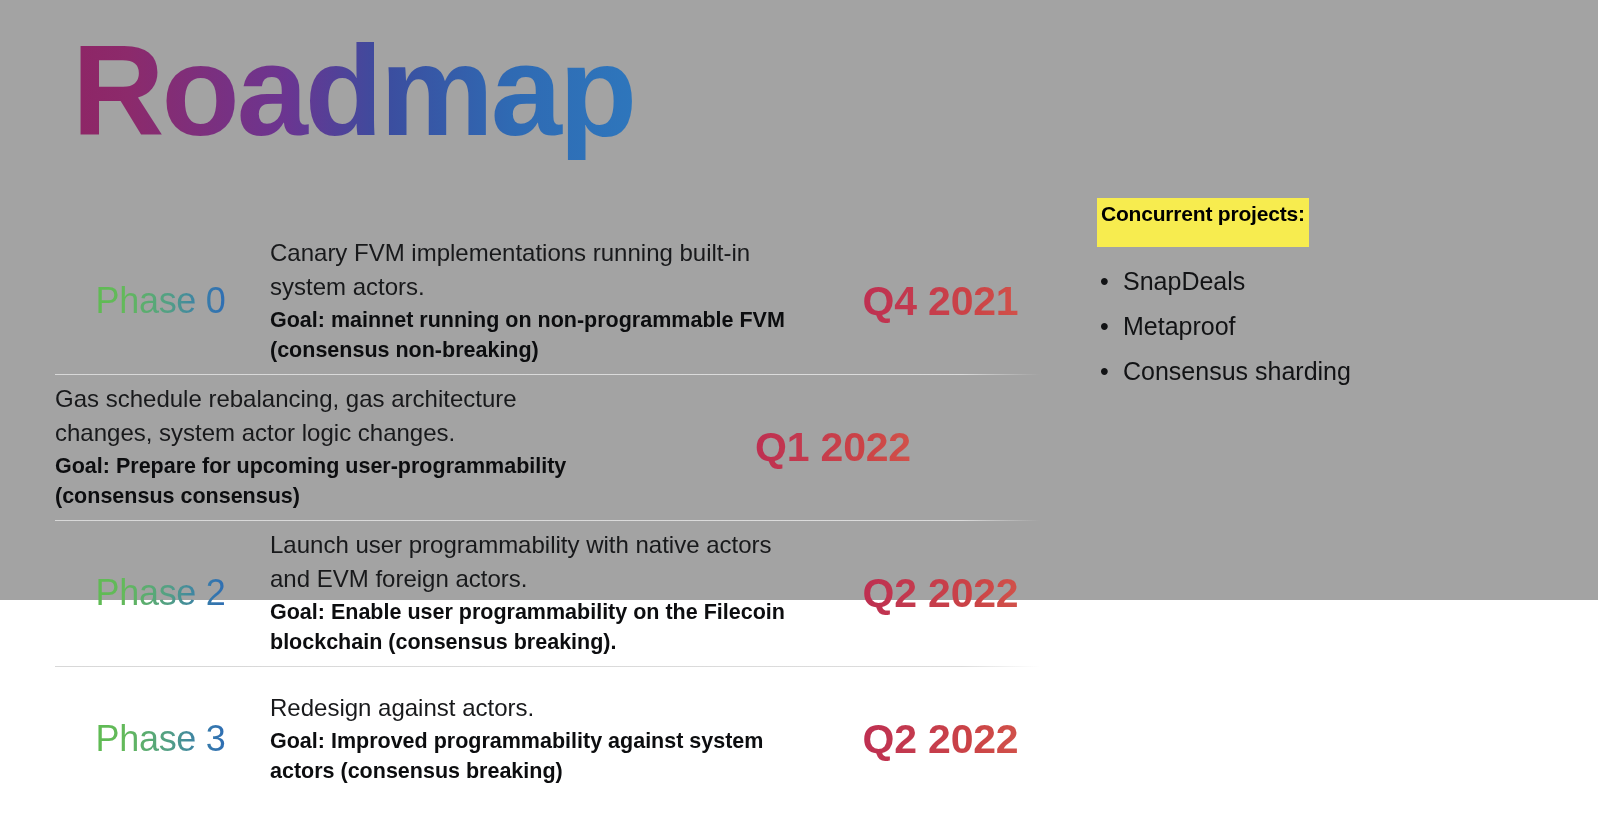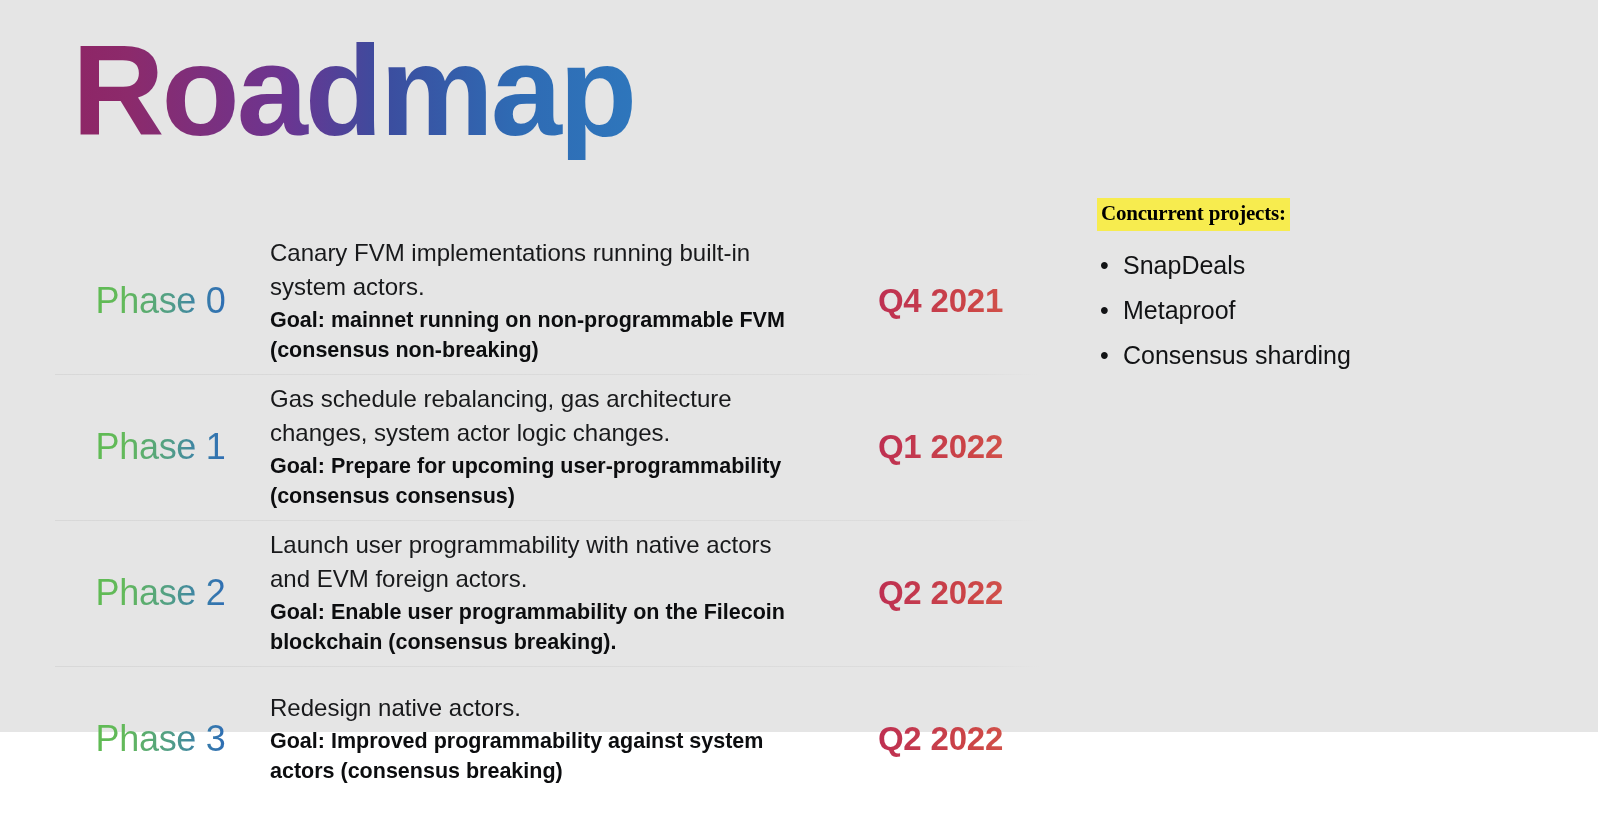--- a/index.html
+++ b/index.html
@@ -4,22 +4,22 @@
 <style>
   * { margin:0; padding:0; box-sizing:border-box; }
   html, body {
     width:1598px; height:838px;
     background:#ffffff;
     font-family:"Liberation Sans", sans-serif;
     overflow:hidden;
   }
   .slide {
     position:relative;
-    width:1598px; height:732px;
-    background:#e5e5e5;
+    width:1598px; height:600px;
+    background:#a3a3a3;
   }
 
   
   .title {
     position:absolute;
     left:72px; top:22px;
     font-size:128px;
     font-weight:700;
     letter-spacing:-3px;
     line-height:1.08;
@@ -87,21 +87,21 @@
     font-weight:700;
   }
 
   .date-cell {
     flex:1 1 auto;
     text-align:center;
     padding-left:6px;
   }
   .date-label {
     display:inline-block;
-    font-size:33px;
+    font-size:41px;
     font-weight:700;
     letter-spacing:-0.2px;
     background-image:linear-gradient(90deg, #BE2F51 0%, #C43B4E 35%, #CB4346 70%, #D1514A 100%);
     -webkit-background-clip:text;
     background-clip:text;
     color:transparent;
     -webkit-text-fill-color:transparent;
     white-space:nowrap;
   }
 
@@ -111,23 +111,22 @@
     left:1097px; top:198px;
     width:420px;
   }
   .side-heading {
     display:inline-block;
     background:#F7EC4F;
     color:#000000;
     font-size:21px;
     font-weight:700;
     letter-spacing:-0.2px;
-    padding:3px 4px 4px 4px;
+    padding:3px 4px 20px 4px;
     line-height:1.22;
-    font-family:Liberation Serif, serif;
   }
   .side-list {
     margin-top:22px;
     list-style:none;
   }
   .side-item {
     position:relative;
     font-size:25px;
     line-height:1.0;
     color:#121315;
@@ -159,23 +158,20 @@
       <div class="desc-cell">
         <div class="desc-normal">Canary FVM implementations running built-in system actors.</div>
         <div class="desc-goal">Goal: mainnet running on non-programmable FVM (consensus non-breaking)</div>
       </div>
       <div class="date-cell">
         <span class="date-label">Q4 2021</span>
       </div>
     </div>
 
     <div class="row">
-      <div class="phase-cell">
-        <span class="phase-label">Phase 1</span>
-      </div>
       <div class="desc-cell">
         <div class="desc-normal">Gas schedule rebalancing, gas architecture changes, system actor logic changes.</div>
         <div class="desc-goal">Goal: Prepare for upcoming user-programmability (consensus consensus)</div>
       </div>
       <div class="date-cell">
         <span class="date-label">Q1 2022</span>
       </div>
     </div>
 
     <div class="row">
@@ -189,21 +185,21 @@
       <div class="date-cell">
         <span class="date-label">Q2 2022</span>
       </div>
     </div>
 
     <div class="row">
       <div class="phase-cell">
         <span class="phase-label">Phase 3</span>
       </div>
       <div class="desc-cell">
-        <div class="desc-normal">Redesign native actors.</div>
+        <div class="desc-normal">Redesign against actors.</div>
         <div class="desc-goal">Goal: Improved programmability against system actors (consensus breaking)</div>
       </div>
       <div class="date-cell">
         <span class="date-label">Q2 2022</span>
       </div>
     </div>
 
   </div>
 
   <div class="side-panel">

